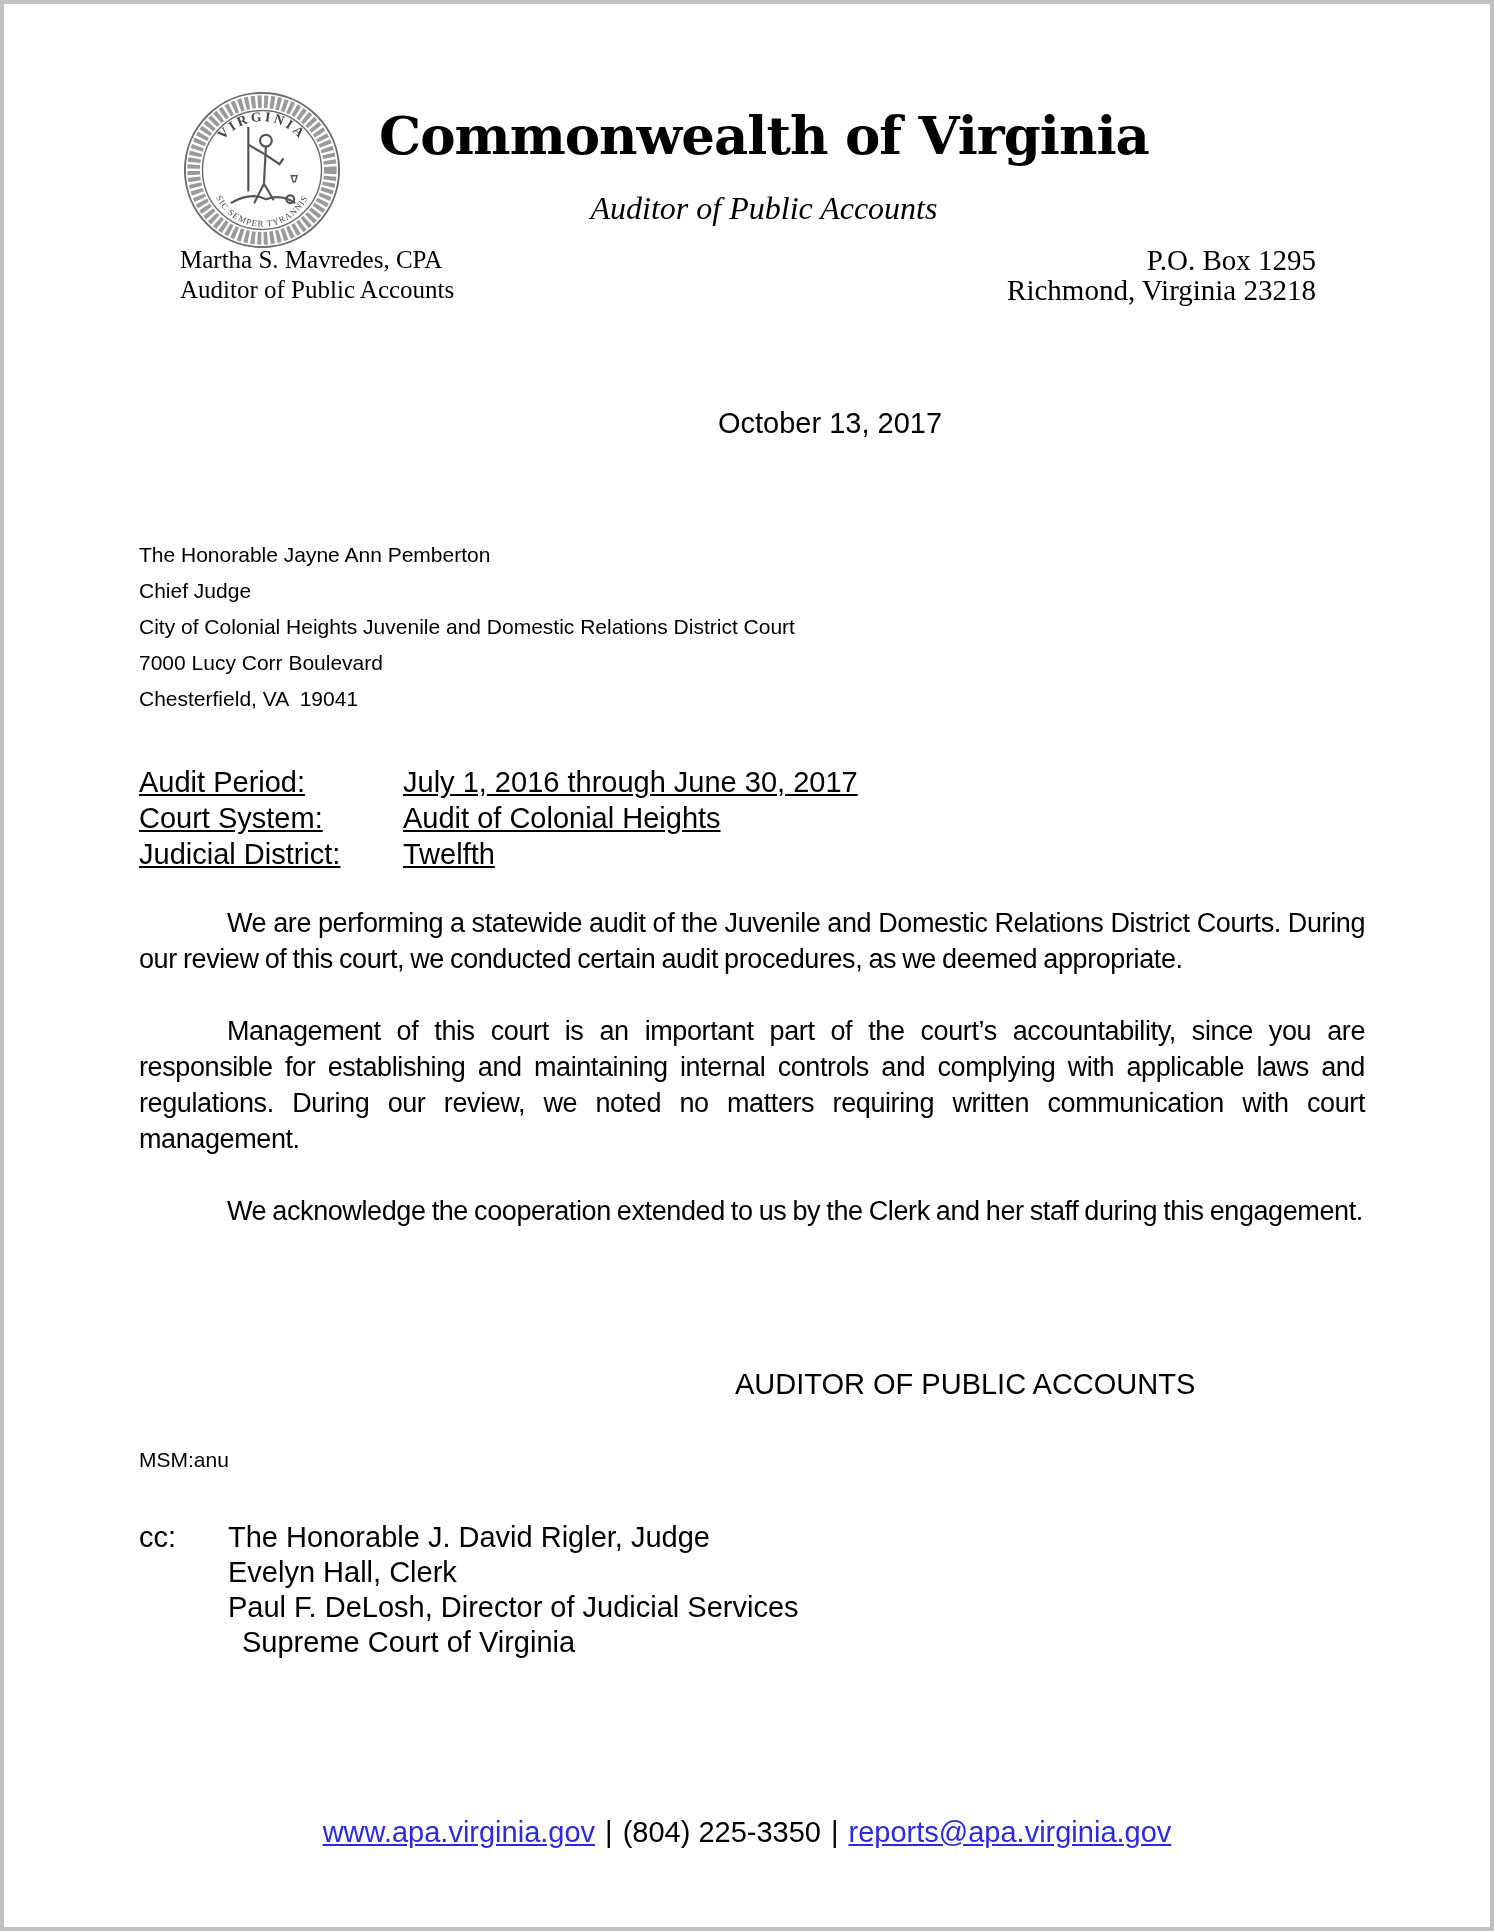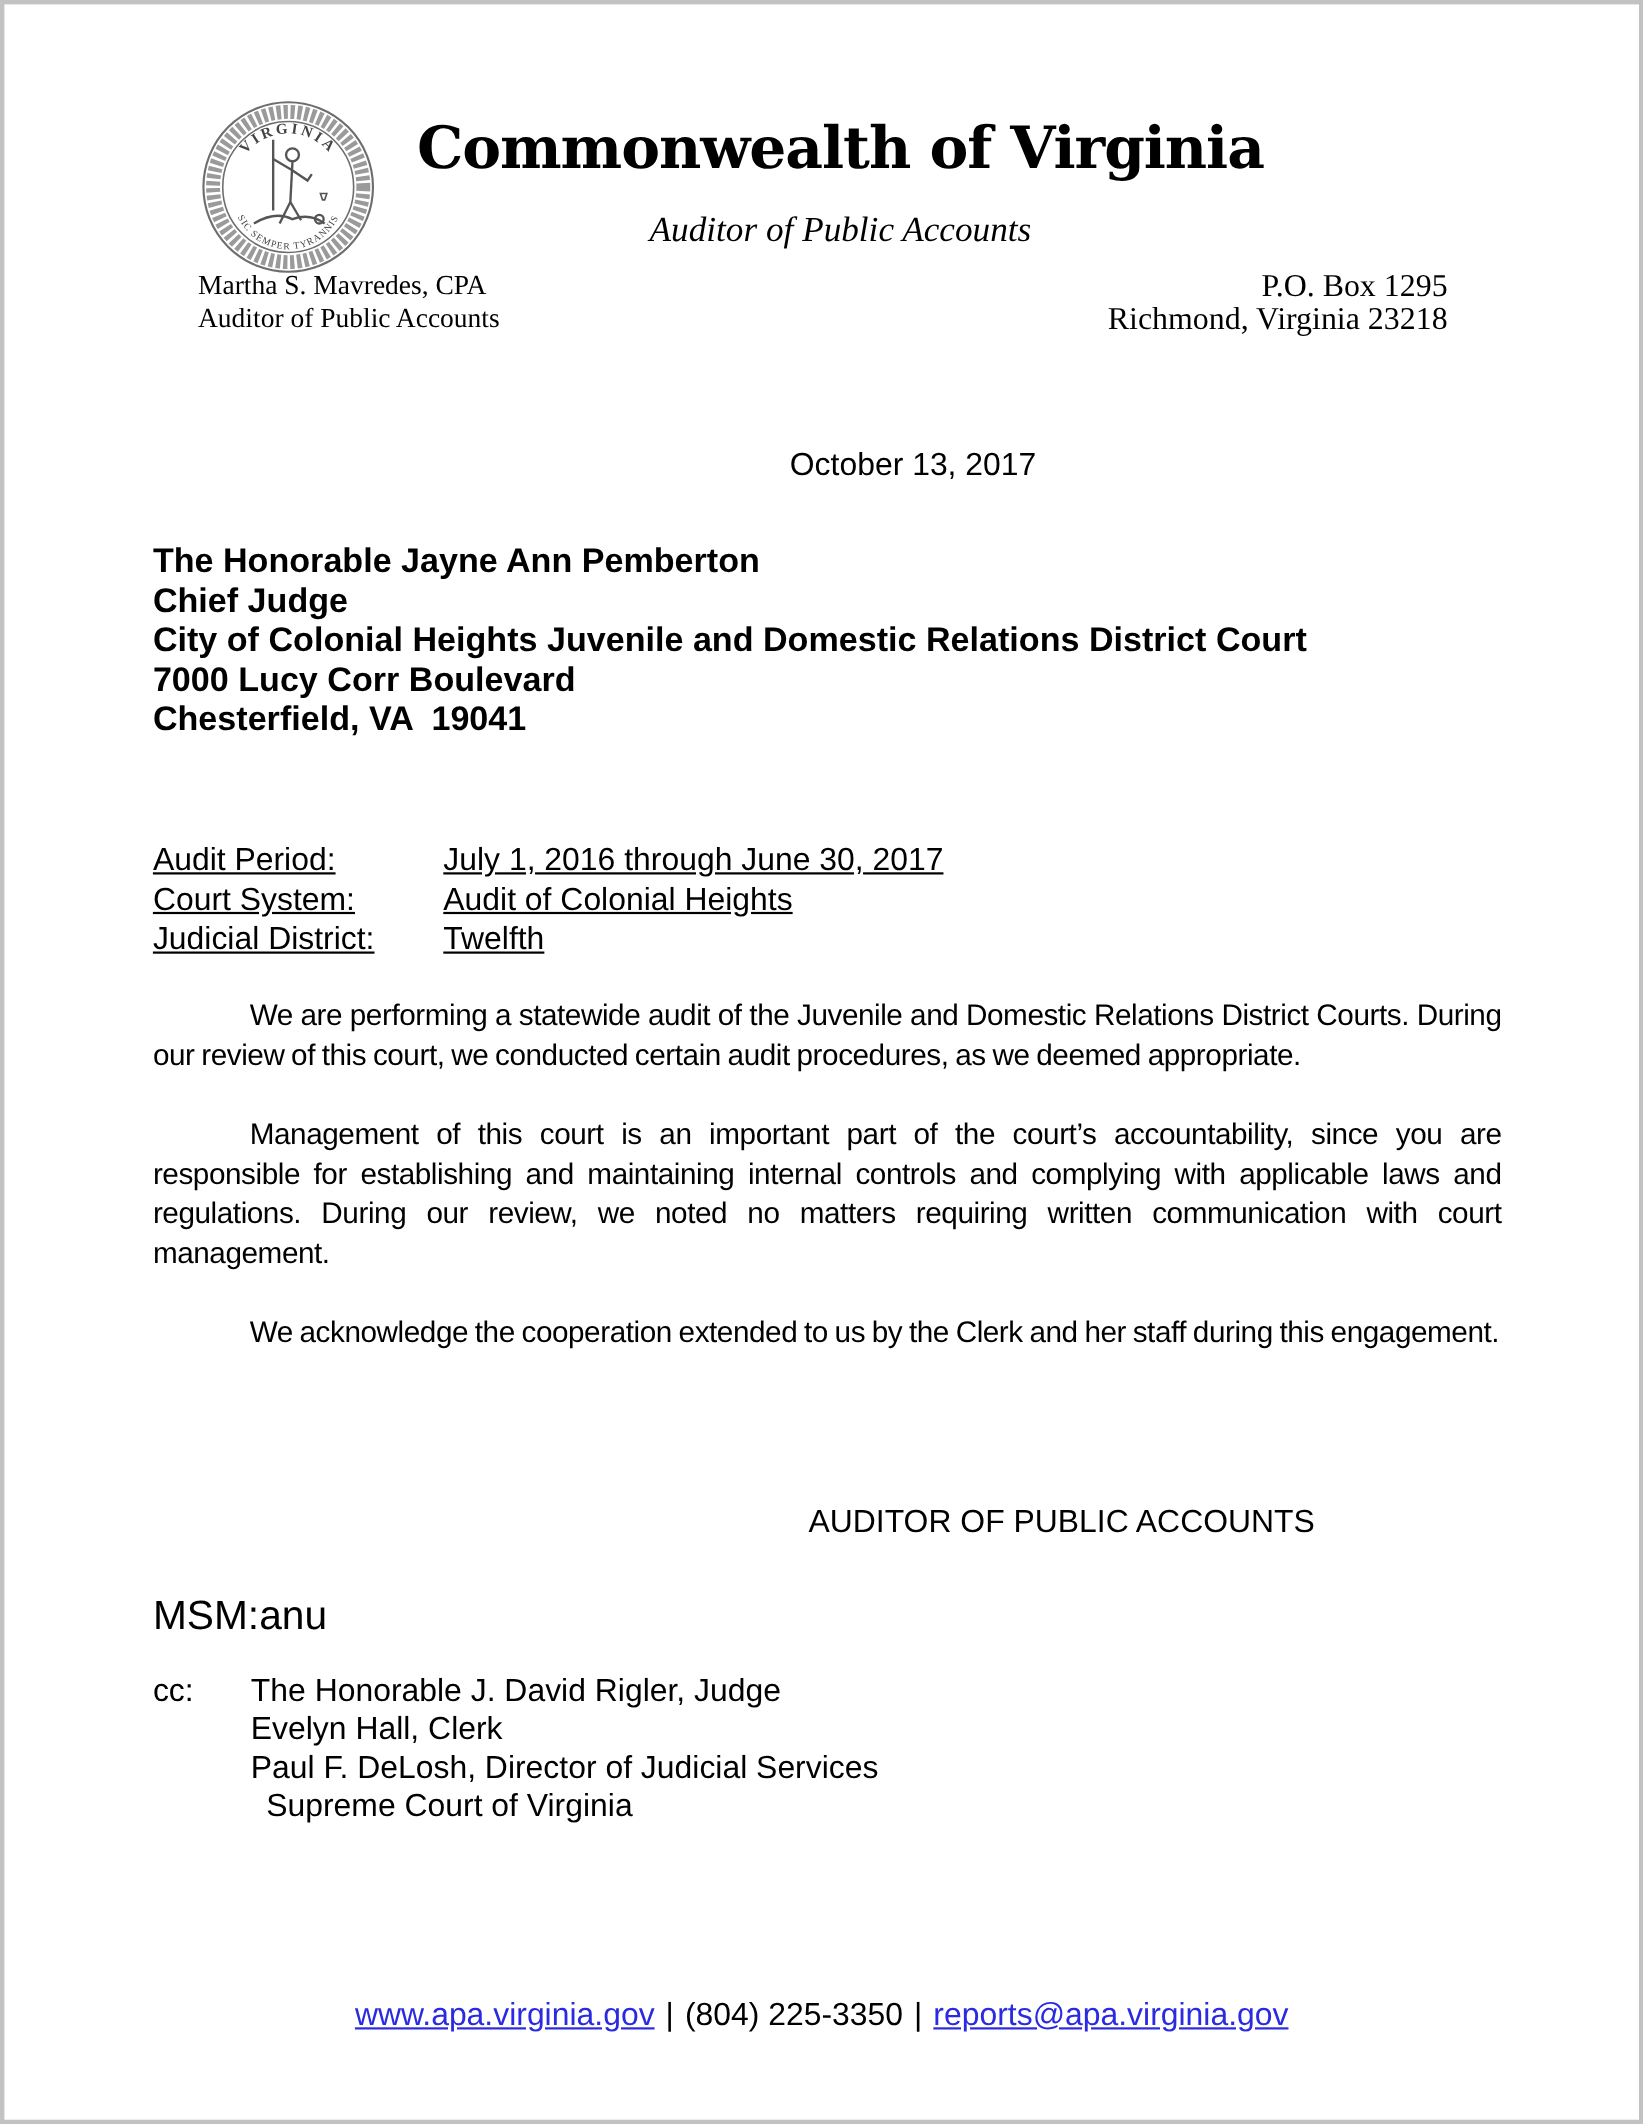--- a/index.html
+++ b/index.html
@@ -57,24 +57,23 @@
   
   .date-line {
     position: absolute;
     left: 704px; top: 403px;
     font-size: 29px;
     white-space: pre-wrap;
     margin-left: 10px;
   }
   .recipient-block {
     position: absolute;
-    left: 135px; top: 488px;
-    font-size: 31px;
+    left: 135px; top: 533px;
+    font-size: 21px;
     line-height: 36px;
-    font-weight: bold;
   }
   .recipient-block div { white-space: pre-wrap; }
   .audit-info {
     position: absolute;
     left: 135px; top: 760px;
     font-size: 29px;
     line-height: 36px;
     text-decoration: underline;
   }
   .audit-row { display: flex; }
@@ -92,21 +91,21 @@
   .body-paragraphs p { text-indent: 88px; margin: 0 0 36px 0; }
   .signature-line {
     position: absolute;
     left: 731px; top: 1364px;
     font-size: 29px;
     white-space: nowrap;
   }
   .reference-line {
     position: absolute;
     left: 135px; top: 1444px;
-    font-size: 37px;
+    font-size: 21px;
   }
   .cc-block {
     position: absolute;
     left: 135px; top: 1516px;
     font-size: 29px;
     line-height: 35px;
   }
   .cc-row { display: flex; }
   .cc-label { width: 89px; }
   .cc-names .cc-indent-more { padding-left: 14px; }

